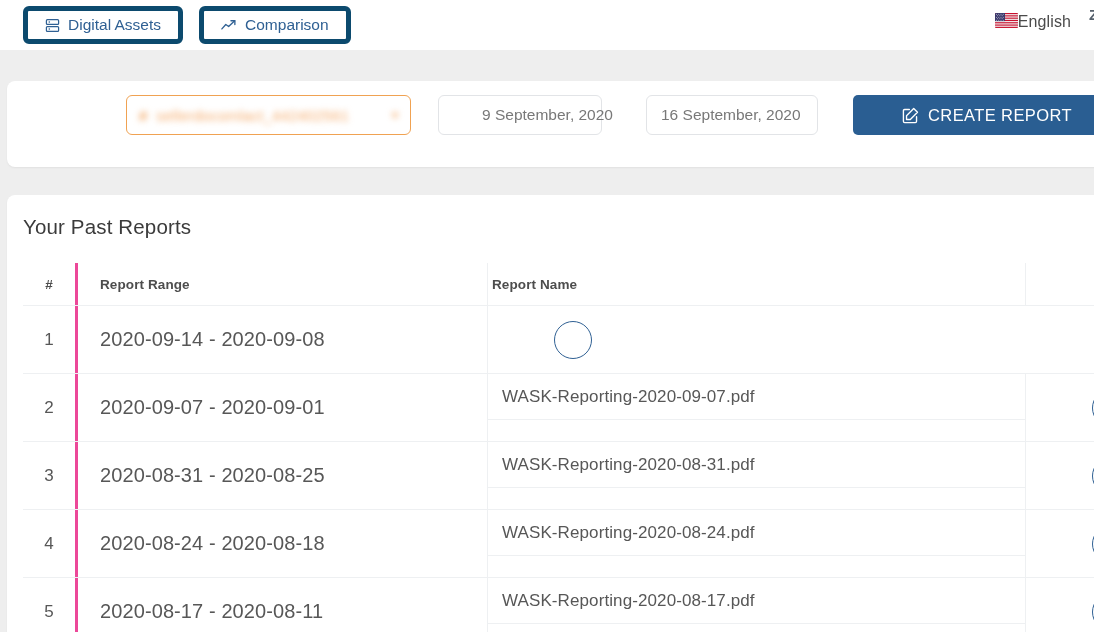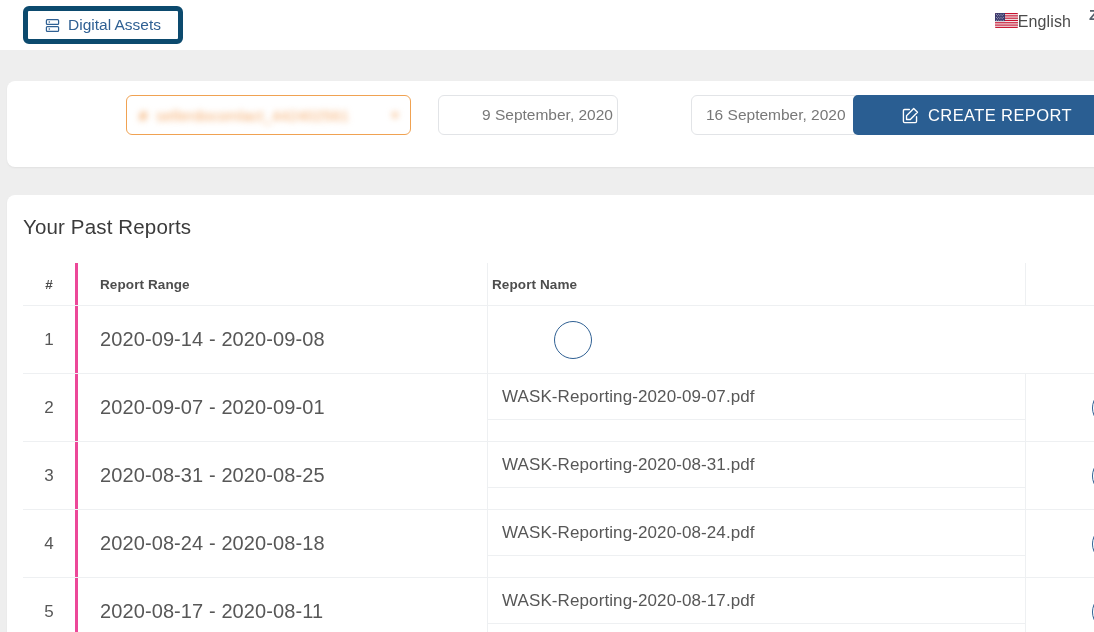--- a/index.html
+++ b/index.html
@@ -154,22 +154,22 @@
     border-radius: 6px;
     background: #ffffff;
     display: flex;
     align-items: center;
     padding: 0 14px;
     font-size: 15.5px;
     color: #787878;
     cursor: pointer;
     white-space: nowrap;
   }
-  .date-from { left: 431px; width: 180px; padding-left: 43px; }
-  .date-to   { left: 639px; width: 172px; margin-left: 45px; }
+  .date-from { left: 431px; width: 164px; padding-left: 43px; }
+  .date-to   { left: 639px; width: 172px; }
 
   .create-btn {
     position: absolute;
     left: 846px; top: 14px;
     width: 268px; height: 40px;
     background: #2a5e92;
     border: none;
     border-radius: 5px;
     color: #ffffff;
     font-size: 16.5px;
@@ -287,20 +287,29 @@
         <svg width="15" height="15" viewBox="0 0 16 16" fill="none" stroke="#2f6093" stroke-width="1.3">
           <rect x="1.5" y="1.8" width="13" height="5" rx="1"></rect>
           <rect x="1.5" y="9.2" width="13" height="5" rx="1"></rect>
           <circle cx="4.6" cy="4.3" r=".85" fill="#2f6093" stroke="none"></circle>
           <circle cx="4.6" cy="11.7" r=".85" fill="#2f6093" stroke="none"></circle>
         </svg>
       </span>
       <span>Digital Assets</span>
     </button>
 
+    <button class="nav-btn">
+      <span class="icn">
+        <svg width="16" height="14" viewBox="0 0 18 14" fill="none" stroke="#2f6093" stroke-width="1.5" stroke-linecap="round" stroke-linejoin="round">
+          <path d="M1 11.4 L5.4 6.4 L8.6 8.7 L15.4 2.2"></path>
+          <path d="M11.2 2.2 H15.6 V6.5"></path>
+        </svg>
+      </span>
+      <span>Comparison</span>
+    </button>
 
   </div>
 
   <div class="lang-wrap">
     <span class="flag">
       <svg width="23" height="15" viewBox="0 0 23 15">
         <rect width="23" height="15" fill="#f2f2f2"></rect>
         <g fill="#c8102e">
           <rect y="0" width="23" height="1.15"></rect>
           <rect y="2.3" width="23" height="1.15"></rect>

